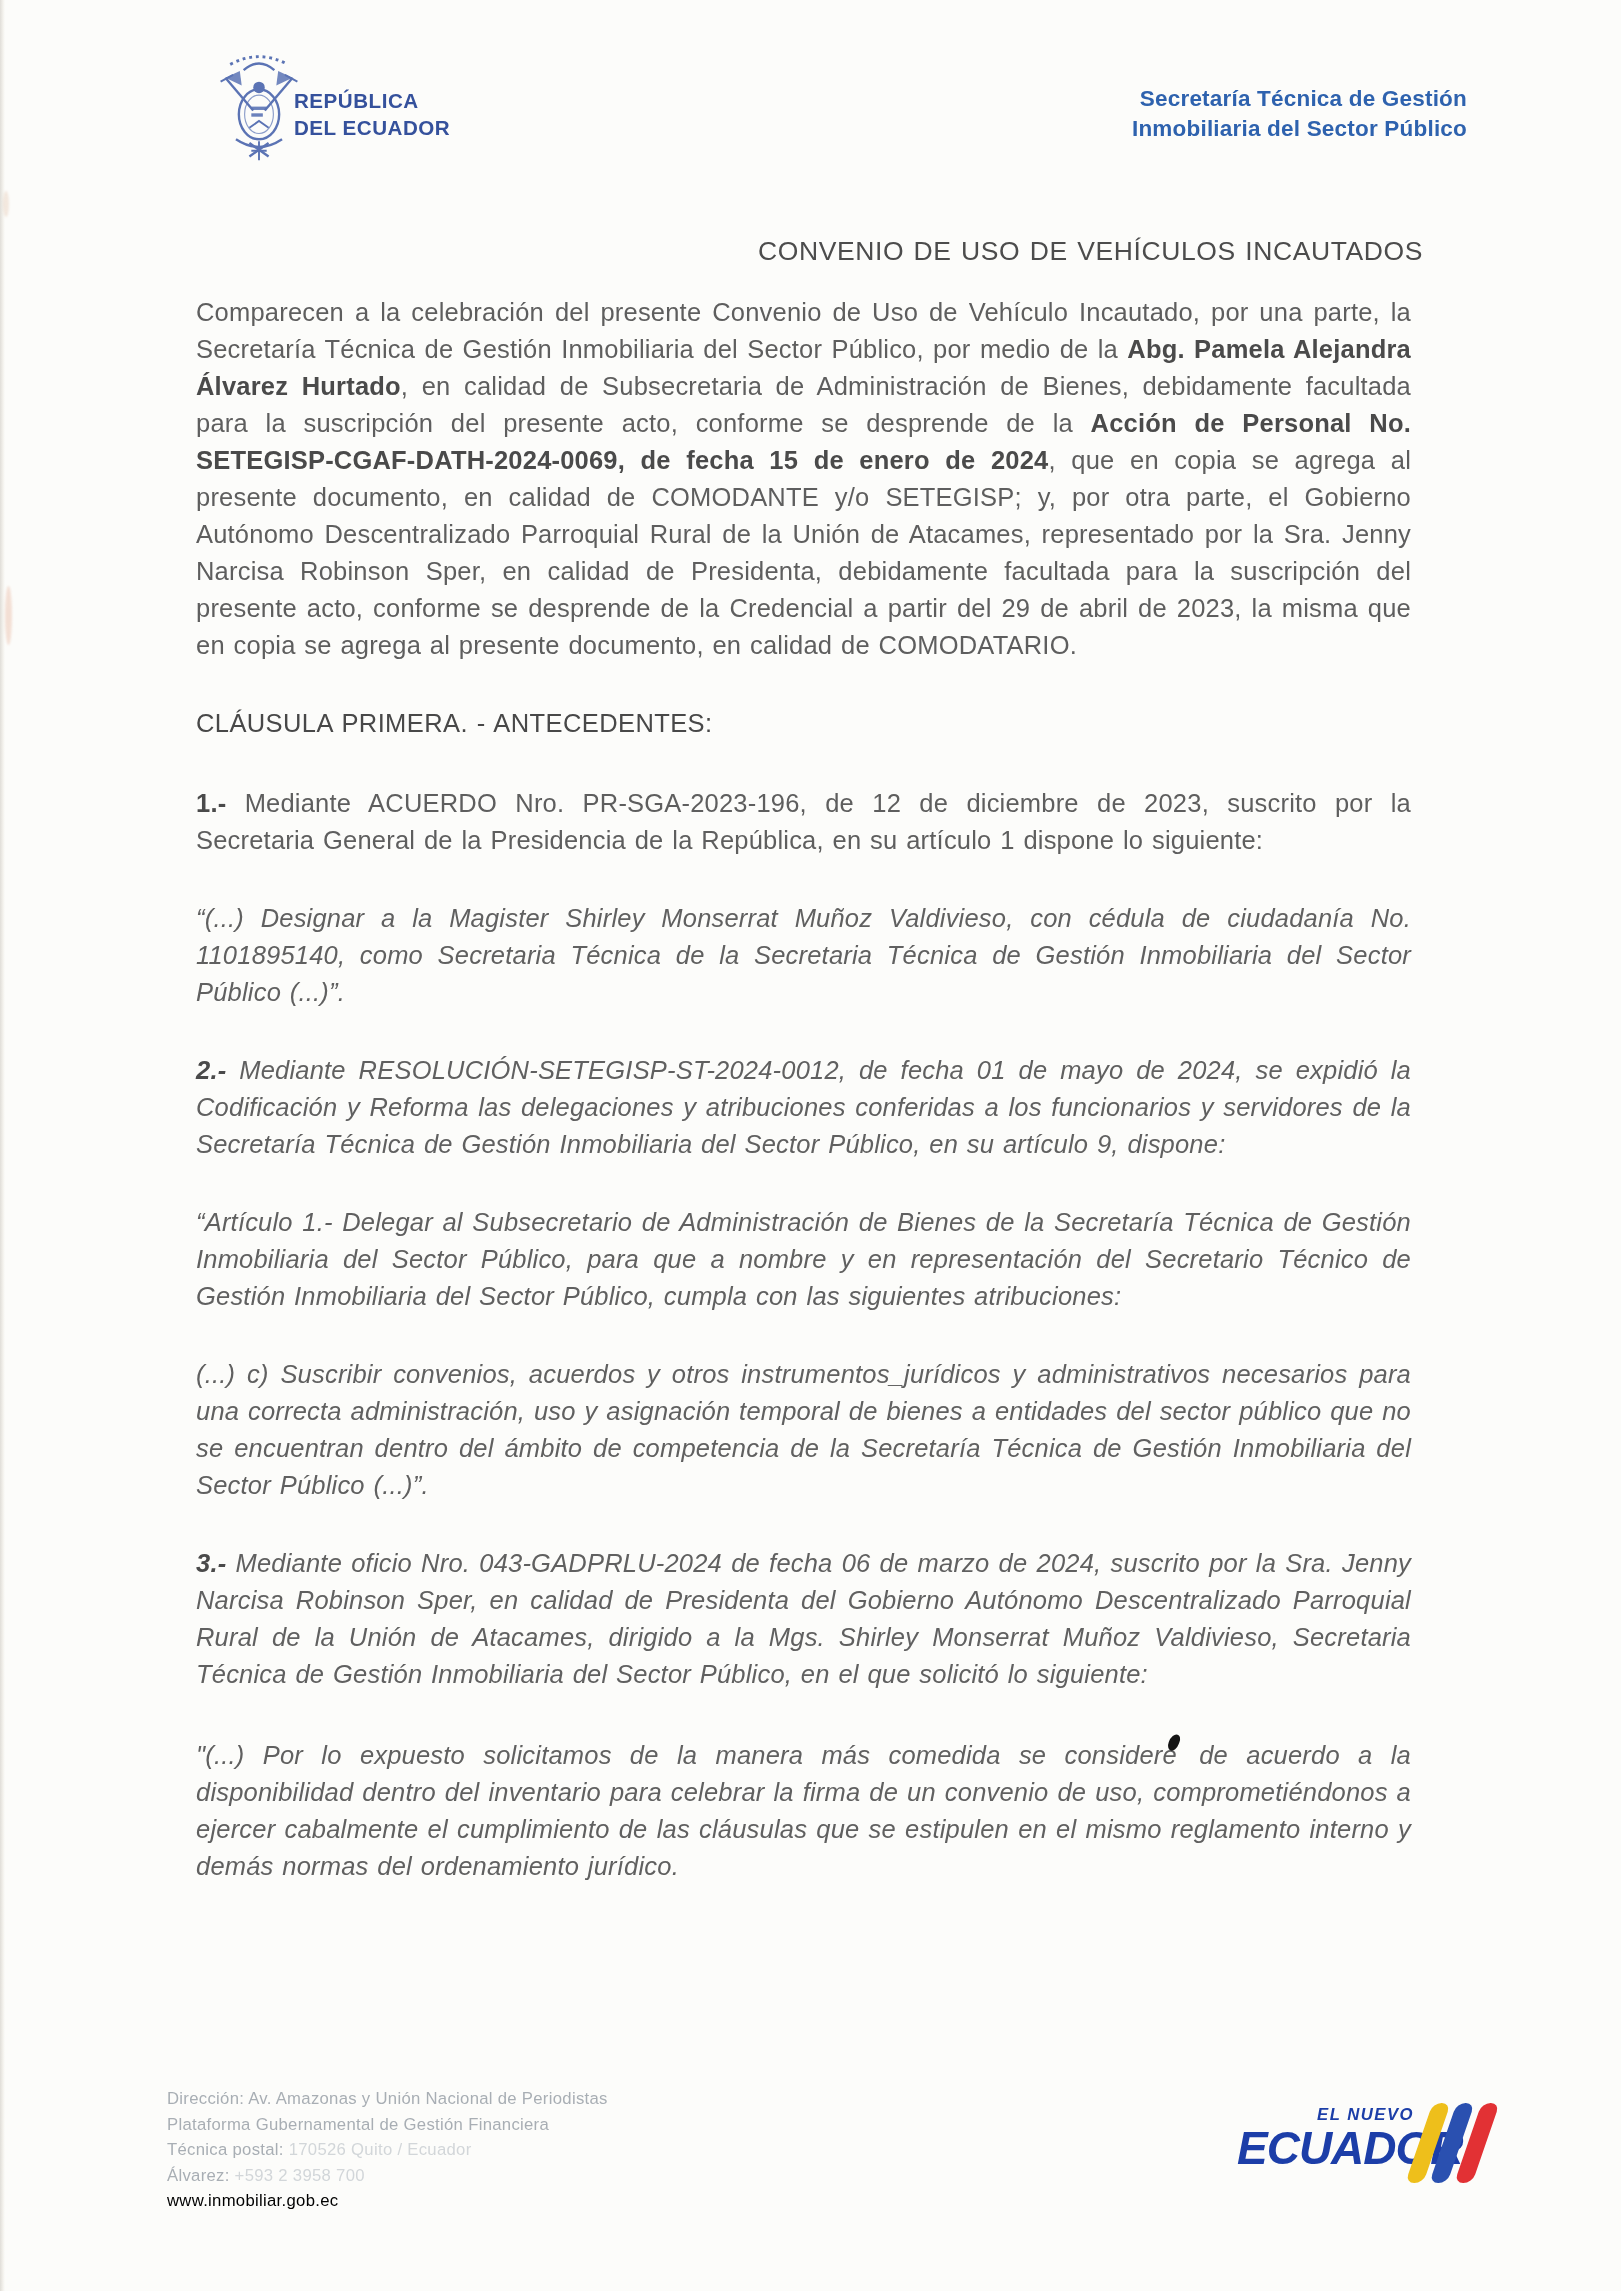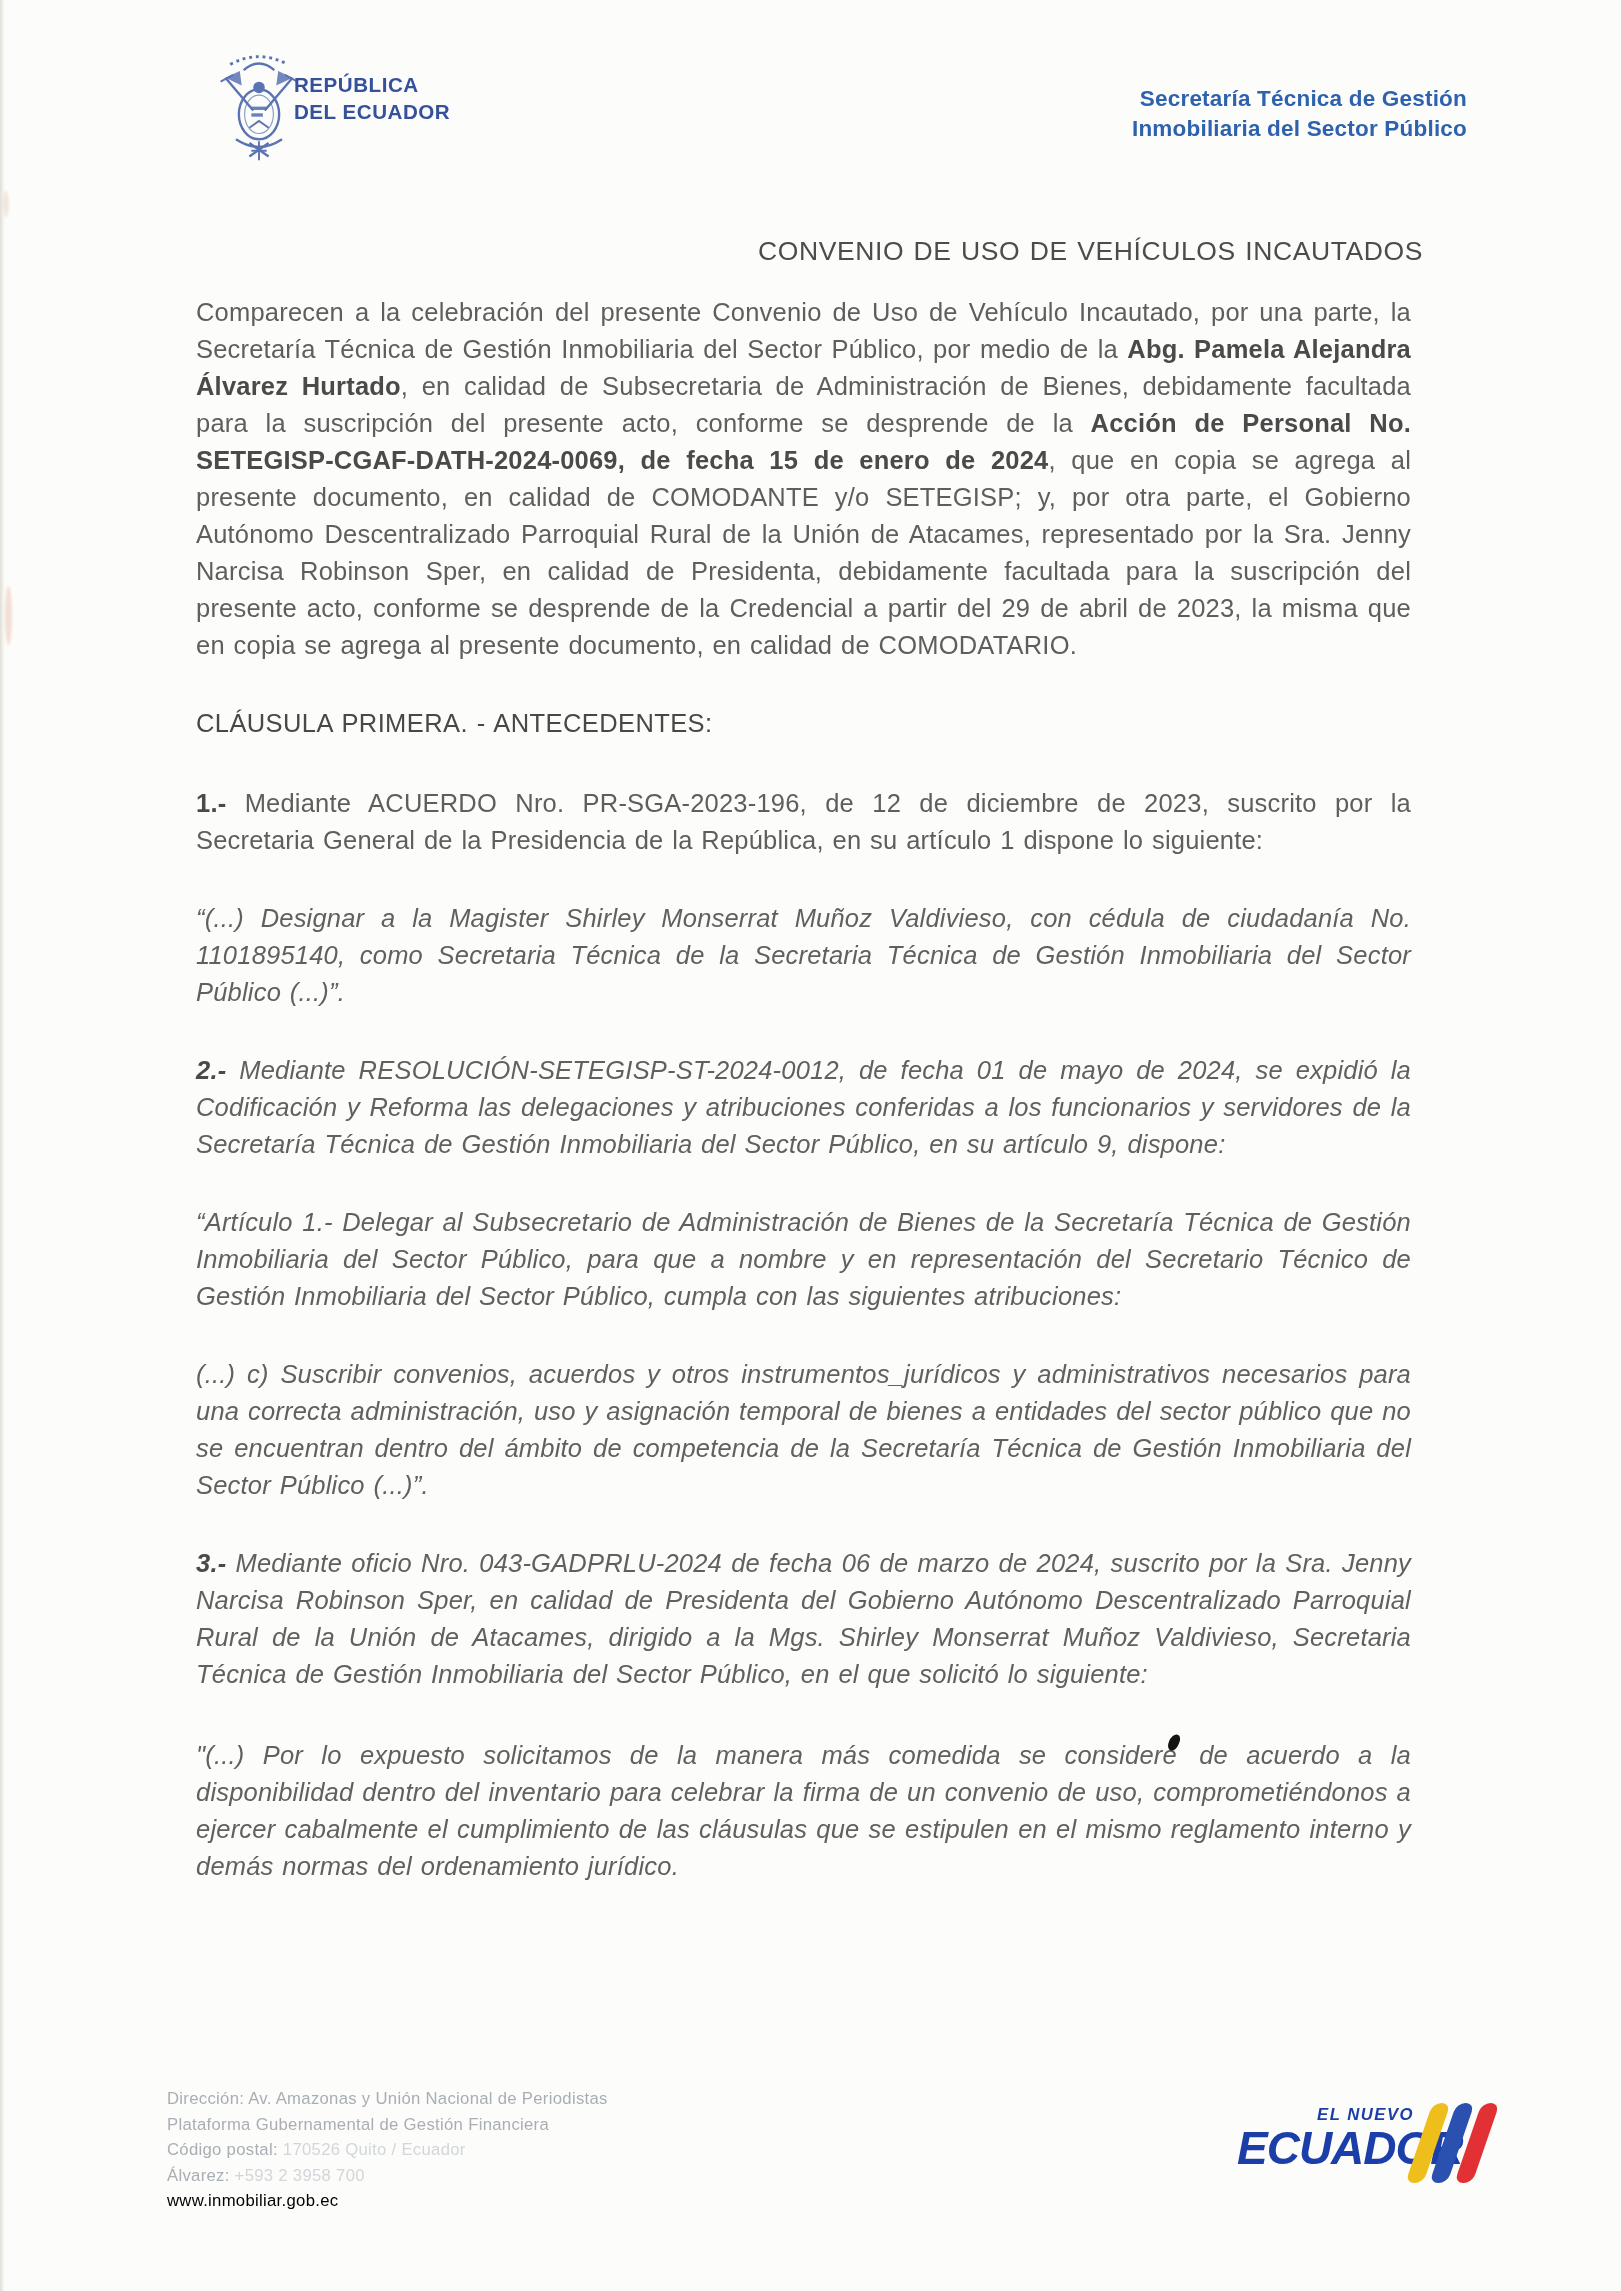--- a/index.html
+++ b/index.html
@@ -14,21 +14,21 @@
   
   .scan-edge{position:absolute;left:0;top:0;width:4.9px;height:2292px;
     background:linear-gradient(to right,#d9d6d0,#f1efe9 60%,rgba(252,252,250,0));opacity:.8;}
   .scan-smudge{position:absolute;left:4.9px;top:586px;width:6.9px;height:59px;
     background:#e9bda8;border-radius:50%;opacity:.45;filter:blur(1px);}
   .scan-smudge2{position:absolute;left:2.9px;top:191px;width:5.9px;height:25.5px;
     background:#e5c9b4;border-radius:50%;opacity:.4;filter:blur(1px);}
 
   
   .emblem{position:absolute;left:201px;top:49px;width:116px;height:120px;opacity:.85;}
-  .org-left{position:absolute;left:294px;top:72px;color:#35519c;font-weight:bold;
+  .org-left{position:absolute;left:294px;top:88px;color:#35519c;font-weight:bold;
     font-size:20.6px;line-height:26.5px;letter-spacing:0.5px;}
   .org-right{position:absolute;right:154px;top:84px;text-align:right;color:#2e62ae;
     font-weight:bold;font-size:22.5px;line-height:30px;letter-spacing:0.2px;}
 
   
   .content{position:absolute;left:196px;top:233px;width:1227px;
     color:#5e5e5e;font-size:25.5px;line-height:37px;word-spacing:1.5px;letter-spacing:0.2px;}
   .title{text-align:right;color:#4c4c4c;font-size:26.5px;letter-spacing:0.6px;margin:0 0 23.5px 0;}
   .heading{color:#484848;font-size:25.5px;letter-spacing:0.4px;margin:0 0 43px 0;}
   .body-p{margin:0 12px 41px 0;text-align:justify;}
@@ -114,21 +114,21 @@
 
     <p class="body-p italic"><span class="num">3.-</span><span> Mediante oficio Nro. 043-GADPRLU-2024 de fecha 06 de marzo de 2024, suscrito por la Sra. Jenny Narcisa Robinson Sper, en calidad de Presidenta del Gobierno Autónomo Descentralizado Parroquial Rural de la Unión de Atacames, dirigido a la Mgs. Shirley Monserrat Muñoz Valdivieso, Secretaria Técnica de Gestión Inmobiliaria del Sector Público, en el que solicitó lo siguiente:</span></p>
 
     <p class="body-p italic"><span>"(...) Por lo expuesto solicitamos de la manera más comedida se considere</span><span class="ink-blot"></span><span> de acuerdo a la disponibilidad dentro del inventario para celebrar la firma de un convenio de uso, comprometiéndonos a ejercer cabalmente el cumplimiento de las cláusulas que se estipulen en el mismo reglamento interno y demás normas del ordenamiento jurídico.</span></p>
   </main>
 
   <footer>
     <div class="footer-left">
       <div>Dirección: Av. Amazonas y Unión Nacional de Periodistas</div>
       <div>Plataforma Gubernamental de Gestión Financiera</div>
-      <div><span>Código postal:</span><span class="faint"> 170526 Quito / Ecuador</span></div>
+      <div><span>Técnica postal:</span><span class="faint"> 170526 Quito / Ecuador</span></div>
       <div><span>Álvarez:</span><span class="faint"> +593 2 3958 700</span></div>
       <div class="vfaint">www.inmobiliar.gob.ec</div>
     </div>
 
     <div class="brand">
       <div class="brand-top">EL NUEVO</div>
       <div class="brand-main">ECUADOR</div>
       <div class="stripes">
         <span class="stripe" style="background:#eebf1b;"></span>
         <span class="stripe" style="background:#2a50b0;"></span>

